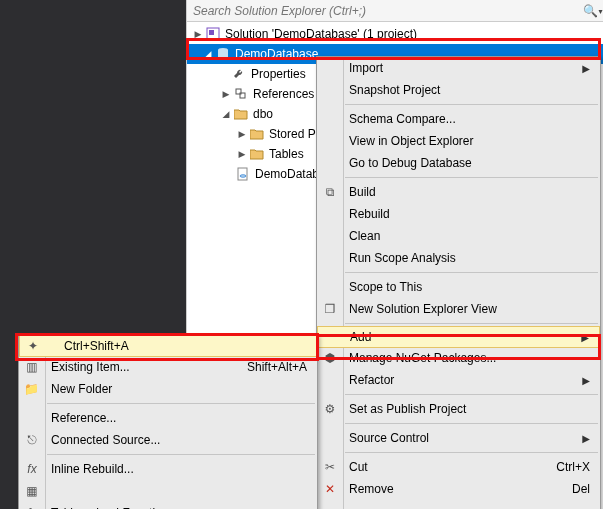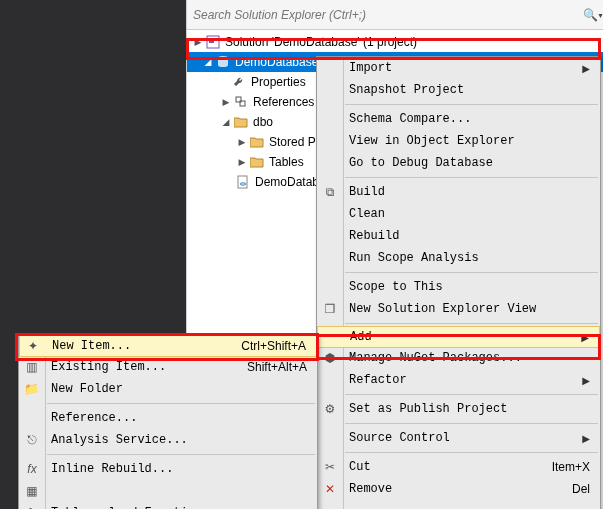--- a/index.html
+++ b/index.html
@@ -1,34 +1,34 @@
 <!DOCTYPE html>
 <html><head>
 <meta charset="utf-8">
 <style>
   * { box-sizing: border-box; font-family: "Segoe UI", Tahoma, sans-serif; font-size: 12px; }
   body { margin: 0; background: #2d2d30; width: 603px; height: 509px; overflow: hidden; position: relative; }
   .panel { position: absolute; left: 186px; top: 0; right: 0; bottom: 0; background: #fff; border-left: 1px solid #ccc; }
-  .search-row { display: flex; align-items: center; height: 30px; border-bottom: 1px solid #ccc; background: #f5f5f5; }
+  .search-row { display: flex; align-items: center; height: 22px; border-bottom: 1px solid #ccc; background: #f5f5f5; }
   .search-input { flex: 1; border: none; background: transparent; padding: 0 6px; font-style: italic; color: #666; outline: none; }
   .search-icon { width: 20px; text-align: center; color: #444; }
   .tree { padding-top: 2px; }
   .tree-row { display: flex; align-items: center; height: 20px; white-space: nowrap; overflow: hidden; }
   .tree-row.sel { background: #0078d7; color: #fff; }
   .exp { width: 14px; text-align: center; color: #555; font-size: 9px; user-select: none; }
   .exp.sel { color: #fff; }
   .ico { width: 16px; height: 16px; margin-right: 4px; flex:0 0 16px; display:flex; align-items:center; justify-content:center; }
   .ind { display:inline-block; }
   .red-box { position: absolute; border: 3px solid #e11; pointer-events: none; }
   .ctx { position: absolute; background: #eaeaea; border: 1px solid #999; box-shadow: 2px 2px 4px rgba(0,0,0,.3); }
   .ctx-row { display: flex; align-items: center; height: 22px; padding-right: 10px; position: relative; white-space: nowrap; }
   .ctx-row.hl { background: #fdf7c8; border:1px solid #e5c365; height:22px; margin:-1px 0; }
   .ctx-ico { width: 26px; text-align: center; color: #555; flex:0 0 26px; }
   .ctx-gutter { border-right: 1px solid #c5c5c5; position:absolute; left:26px; top:0; bottom:0; width:0; }
-  .ctx-label { flex: 1; padding-left: 6px; color:#000;font-family:Liberation Mono, monospace; }
+  .ctx-label { flex: 1; padding-left: 6px; color:#000; }
   .ctx-short { color: #000; padding-left: 18px; }
   .ctx-sep { height: 1px; background: #c5c5c5; margin: 3px 2px 3px 28px; }
   .ctx-arrow { font-size:10px; color:#333; }
   svg { display:block; }
 </style>
 </head>
 <body>
 
 <div class="panel">
   <div class="search-row">
@@ -146,25 +146,25 @@
       <span class="ctx-ico"></span>
       <span class="ctx-label">Go to Debug Database</span>
     </div>
   <div class="ctx-sep"></div>
   <div class="ctx-row">
       <span class="ctx-ico">⧉</span>
       <span class="ctx-label">Build</span>
     </div>
   <div class="ctx-row">
       <span class="ctx-ico"></span>
+      <span class="ctx-label">Rebuild</span>
+    </div>
+  <div class="ctx-row">
+      <span class="ctx-ico"></span>
       <span class="ctx-label">Clean</span>
-    </div>
-  <div class="ctx-row">
-      <span class="ctx-ico"></span>
-      <span class="ctx-label">Rebuild</span>
     </div>
   <div class="ctx-row">
       <span class="ctx-ico"></span>
       <span class="ctx-label">Run Scope Analysis</span>
     </div>
   <div class="ctx-sep"></div>
   <div class="ctx-row">
       <span class="ctx-ico"></span>
       <span class="ctx-label">Scope to This</span>
     </div>
@@ -195,53 +195,52 @@
   <div class="ctx-sep"></div>
   <div class="ctx-row">
       <span class="ctx-ico"></span>
       <span class="ctx-label">Source Control</span>
       <span class="ctx-arrow">▶</span>
     </div>
   <div class="ctx-sep"></div>
   <div class="ctx-row">
       <span class="ctx-ico">✂</span>
       <span class="ctx-label">Cut</span>
-      <span class="ctx-short">Item+X</span>
+      <span class="ctx-short">Ctrl+X</span>
     </div>
   <div class="ctx-row">
       <span class="ctx-ico" style="color:#c42b1c">✕</span>
       <span class="ctx-label">Remove</span>
       <span class="ctx-short">Del</span>
     </div>
 </div>
 
 <div class="ctx" style="left:18px; top:335px; width:300px;">
   <div class="ctx-gutter"></div>
   <div class="ctx-row hl">
       <span class="ctx-ico">✦</span>
-      <span class="ctx-label">New Item...</span>
       <span class="ctx-short">Ctrl+Shift+A</span>
     </div>
   <div class="ctx-row">
       <span class="ctx-ico">▥</span>
       <span class="ctx-label">Existing Item...</span>
       <span class="ctx-short">Shift+Alt+A</span>
     </div>
   <div class="ctx-row">
       <span class="ctx-ico">📁</span>
       <span class="ctx-label">New Folder</span>
     </div>
   <div class="ctx-sep"></div>
   <div class="ctx-row">
       <span class="ctx-ico"></span>
       <span class="ctx-label">Reference...</span>
     </div>
   <div class="ctx-row">
       <span class="ctx-ico">⎋</span>
-      <span class="ctx-label">Analysis Service...</span>
+      <span class="ctx-label">Connected Source...</span>
     </div>
   <div class="ctx-sep"></div>
   <div class="ctx-row">
       <span class="ctx-ico"><i style="font-style:italic">fx</i></span>
       <span class="ctx-label">Inline Rebuild...</span>
     </div>
   <div class="ctx-row">
       <span class="ctx-ico">▦</span>
     </div>
   <div class="ctx-row">

